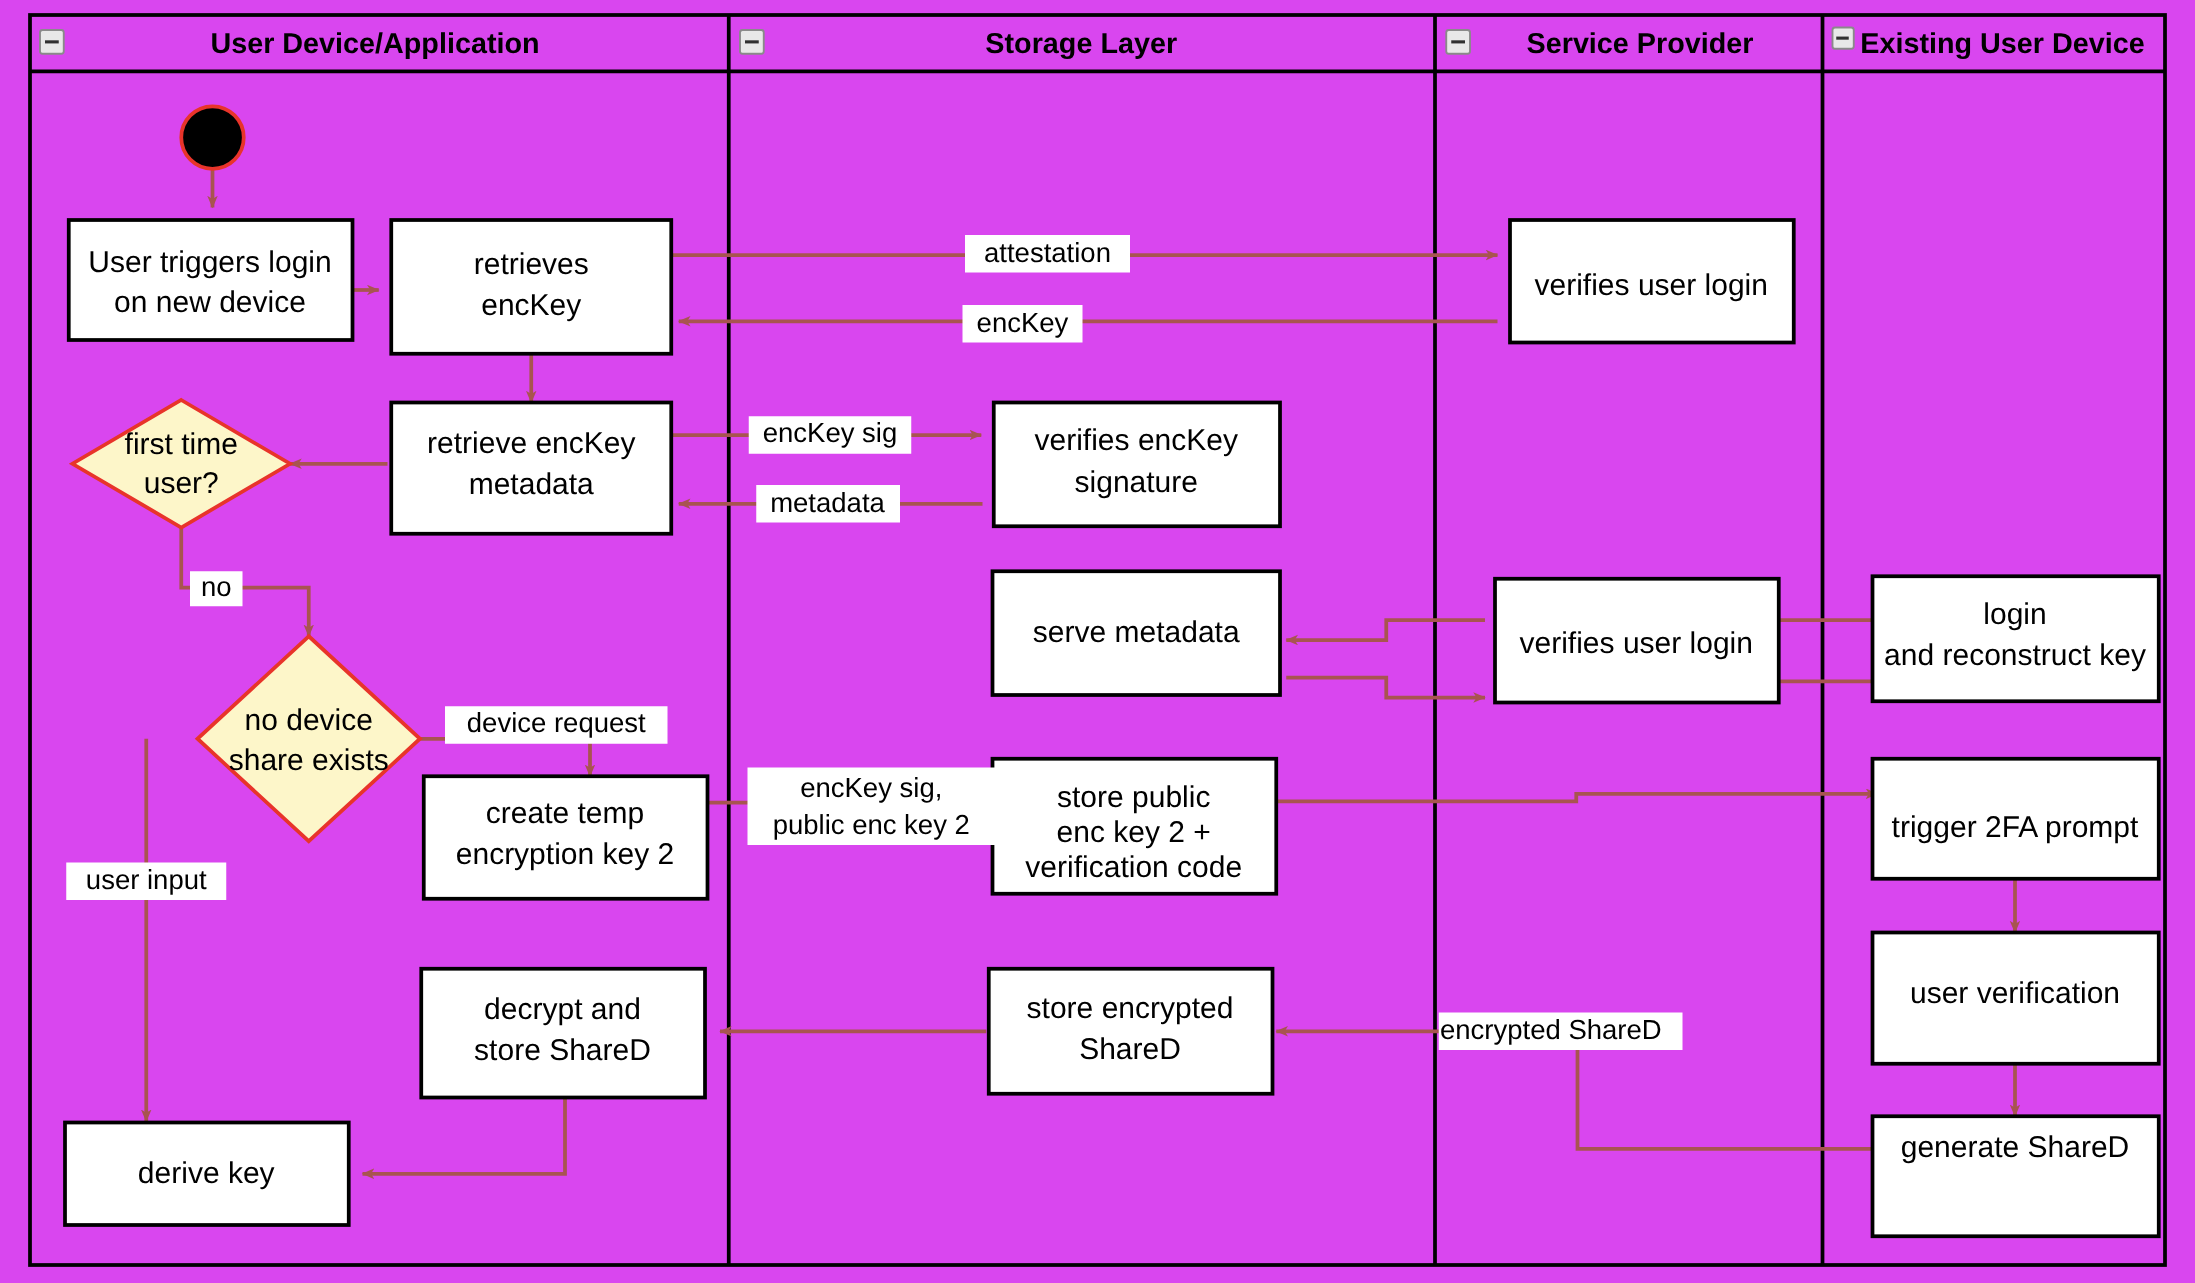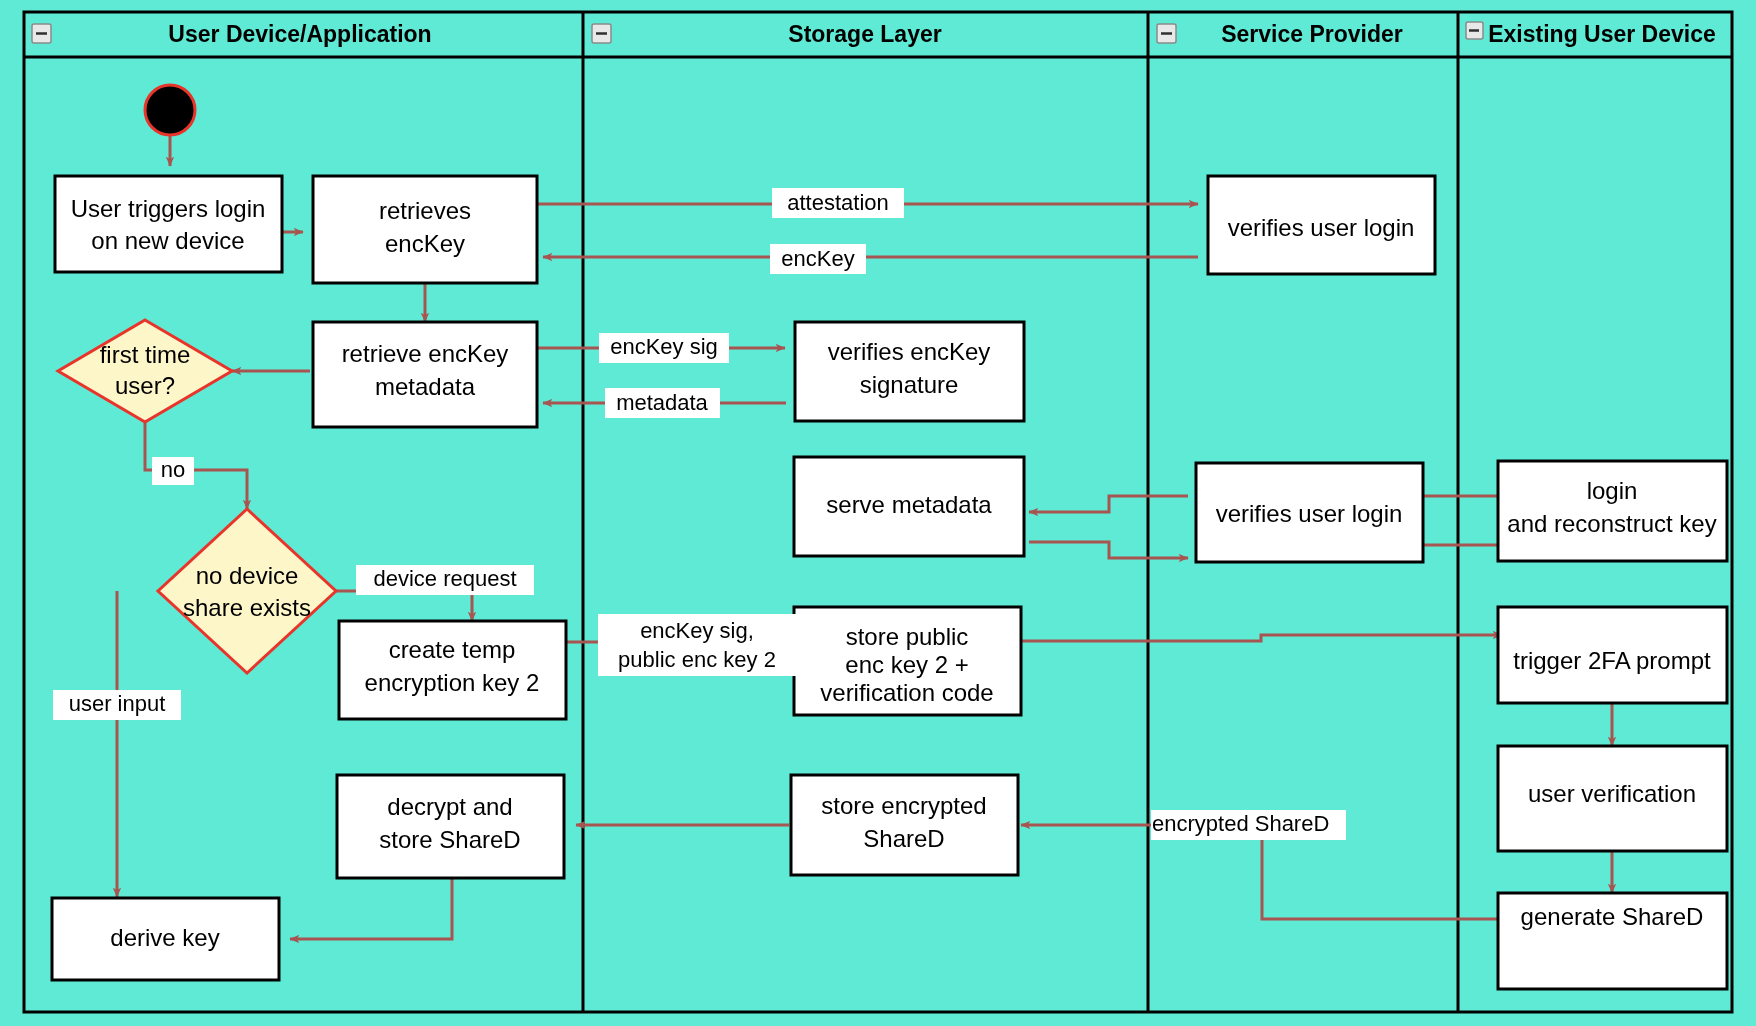--- a/index.html
+++ b/index.html
@@ -1,17 +1,17 @@
 <!DOCTYPE html>
 <html><head>
 <meta charset="utf-8">
 <style>
   html,body{margin:0;padding:0;background:#ffffff;}
   body{font-family:"Liberation Sans","DejaVu Sans",sans-serif;}
-  #stage{position:relative;width:1756px;height:1026px;background:#5eead4;overflow:hidden;}
+  #stage{position:relative;width:1756px;height:1026px;background:#d946ef;overflow:hidden;}
   svg.layer{position:absolute;left:0;top:0;width:1756px;height:1026px;}
   .lane-title{font-weight:bold;font-size:23px;fill:#000;text-anchor:middle;dominant-baseline:middle;}
   .node-text{font-size:24px;fill:#000;text-anchor:middle;dominant-baseline:middle;}
   .edge-text{font-size:22px;fill:#000;text-anchor:middle;dominant-baseline:middle;}
   .edge-text.lft{text-anchor:start;}
   .node-rect{fill:#ffffff;stroke:#000000;stroke-width:3;}
   .decision{fill:#fdf6c9;stroke:#e8342a;stroke-width:3;}
   .lane-line{stroke:#000000;stroke-width:3;fill:none;}
   .frame{fill:none;stroke:#000000;stroke-width:3;}
   .edge{stroke:#a85450;stroke-width:3;fill:none;}

